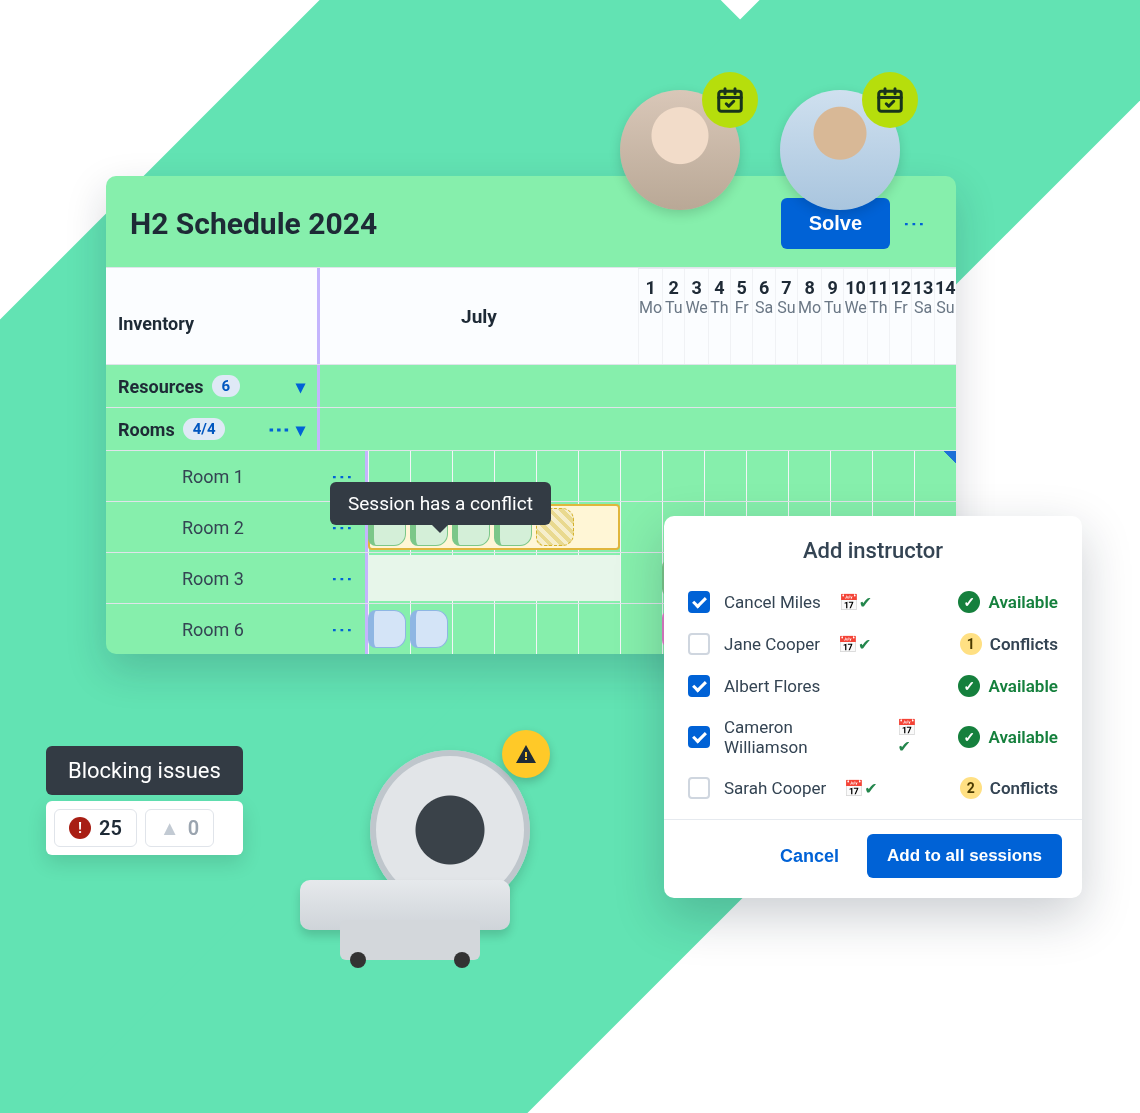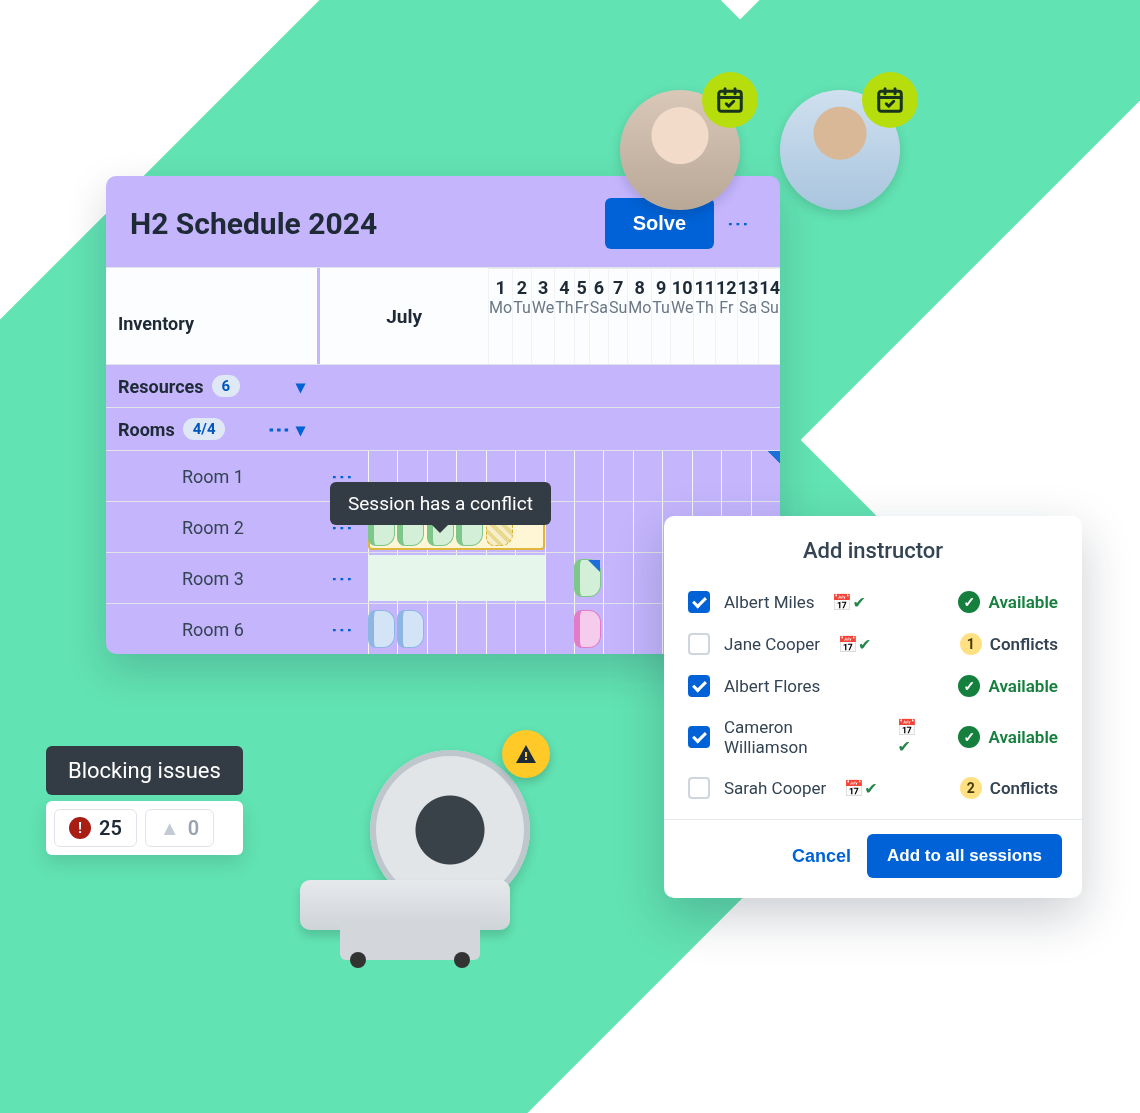--- a/index.html
+++ b/index.html
@@ -42,22 +42,22 @@
     border-radius: 50%;
     display: flex; align-items: center; justify-content: center;
   }
   .avatar .badge svg { width: 30px; height: 30px; }
 
   
   .card {
     position: absolute;
     left: 106px;
     top: 176px;
-    width: 674px;
-    background: #c4b5fd;
+    width: 850px;
+    background: #86efac;
     border-radius: 10px;
     box-shadow: 0 16px 40px rgba(20,30,50,.18);
     z-index: 2;
     overflow: visible;
   }
 
   .card-header {
     display: flex;
     align-items: center;
     justify-content: space-between;
@@ -258,21 +258,21 @@
   .cal-ico .ok { color:#23864c;}
   .spacer { flex:1; }
   .avail { display:flex;align-items:center;gap:8px; font-weight:600;}
   .avail .dot{ width:22px;height:22px;border-radius:50%;display:flex;align-items:center;justify-content:center;font-size:14px;}
   .avail.ok { color:#15803d;}
   .avail.ok .dot{ background:#15803d;color:#fff;}
   .avail.cf { color:#344453;}
   .avail.cf .dot{ background:#FFE083;color:#4a3a00; font-weight:700;}
   .dialog hr { border:none;border-top:1px solid #e6eaef; margin: 10px 0 0 0;}
   .dialog-footer {
-    display:flex; justify-content:flex-end; gap:16px;
+    display:flex; justify-content:flex-end; gap:28px;
     padding: 14px 20px 20px 4px;
   }
   .link-btn { background:none;border:none; color:#0062D6; font-size:18px; font-weight:600; cursor:pointer;}
 
 </style>
 </head>
 <body>
 
 <div class="bg-ribbon" style="left:-60px; top:-300px"></div>
 <div class="bg-ribbon" style="left:380px; top:-300px"></div>
@@ -555,21 +555,21 @@
         <path fill="#1e2a36" d="M12 3 2 21h20L12 3zm-1 7h2v5h-2v-5zm0 6h2v2h-2v-2z"></path>
       </svg>
   </div>
 </div>
 
 <div class="dialog">
   <h3>Add instructor</h3>
   <div id="people">
       <div class="inst-row">
         <div class="cb checked"></div>
-        <span>Albert Miles</span>
+        <span>Cancel Miles</span>
         <span class="cal-ico">📅<span class="ok">✔</span></span>
         <span class="spacer"></span>
         <span class="avail ok">
           <span class="dot">✓</span>
           <span>Available</span>
         </span>
       </div>
       <div class="inst-row">
         <div class="cb"></div>
         <span>Jane Cooper</span>

